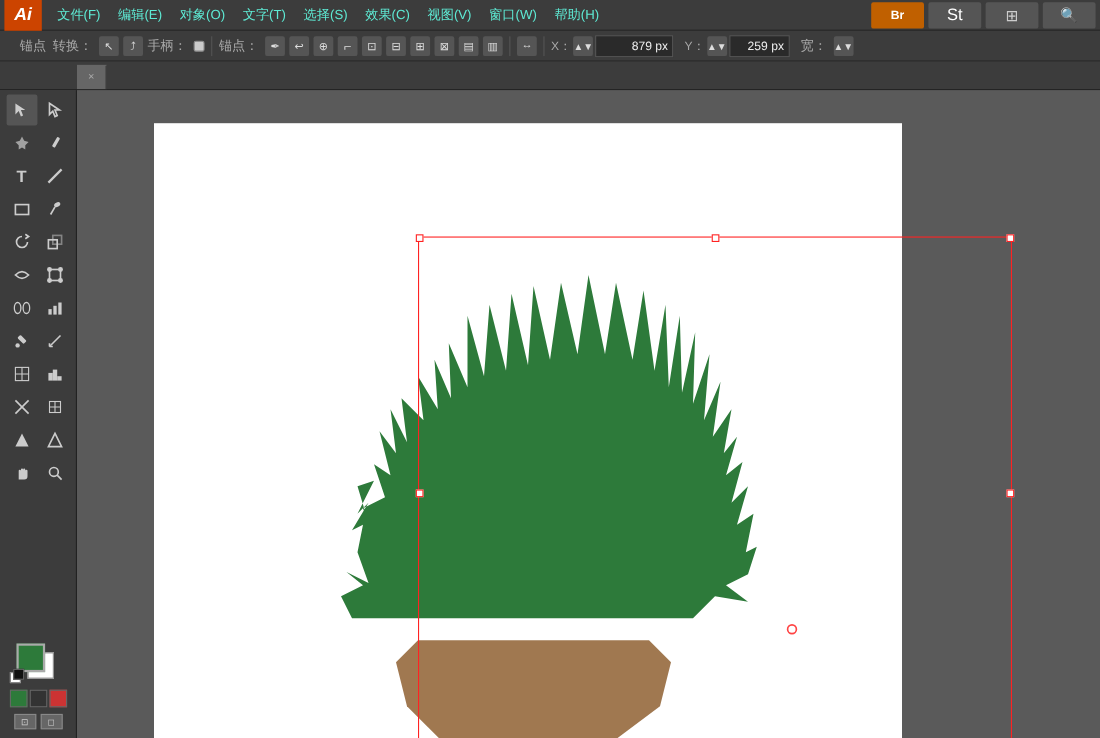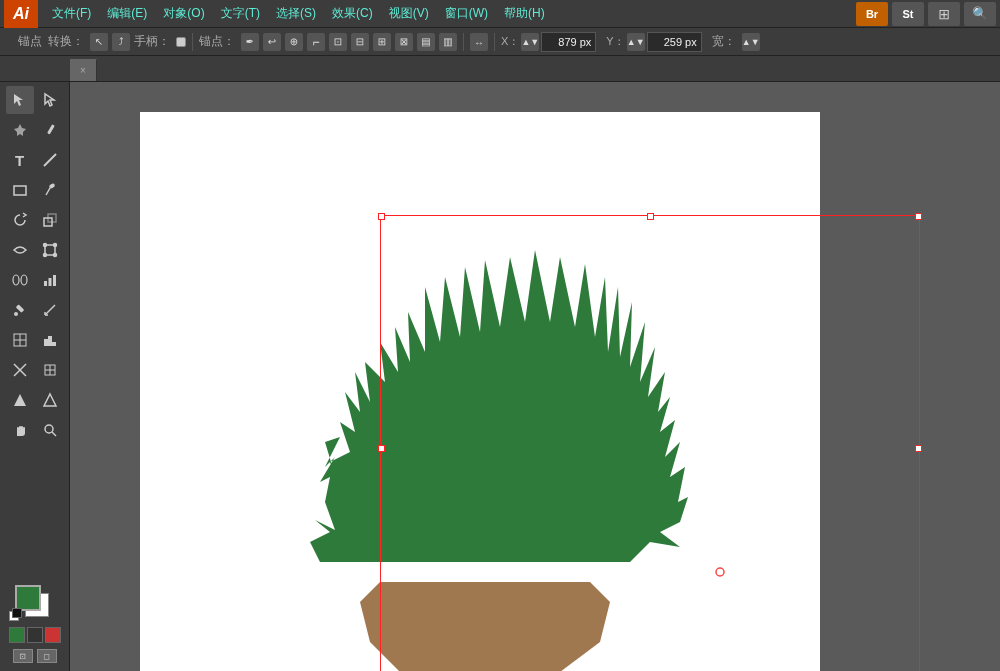--- a/index.html
+++ b/index.html
@@ -17,21 +17,21 @@
     }
     .menu-item {
       padding: 2px 8px; font-size: 12px; color: #5eead4; cursor: pointer; white-space: nowrap;
     }
 
     
     .menu-bar-right {
       margin-left: auto; display: flex; align-items: center; gap: 4px;
     }
     .icon-box {
-      width: 32px; height: 24px; display: flex; align-items: center; justify-content: center;
+      width: 48px; height: 24px; display: flex; align-items: center; justify-content: center;
       background: #555; border-radius: 2px; cursor: pointer; font-size: 10px; color: #ccc;
     }
 
     
     #toolbar1 {
       width: 100%; height: 28px; background: #3c3c3c; display: flex; align-items: center; padding: 0 18px; gap: 4px;
       border-bottom: 1px solid #222;
     }
     .toolbar-label { font-size: 12px; color: #aaa; margin-right: 2px; }
     .toolbar-icon {
@@ -128,21 +128,21 @@
   <div class="menu-item">编辑(E)</div>
   <div class="menu-item">对象(O)</div>
   <div class="menu-item">文字(T)</div>
   <div class="menu-item">选择(S)</div>
   <div class="menu-item">效果(C)</div>
   <div class="menu-item">视图(V)</div>
   <div class="menu-item">窗口(W)</div>
   <div class="menu-item">帮助(H)</div>
   <div class="menu-bar-right">
     <div class="icon-box" style="background:#c06000; font-size:11px; color:white; font-weight:bold;">Br</div>
-    <div class="icon-box" style="background:#555; font-size:11px; color:white; font-weight:bold;">St</div>
+    <div class="icon-box" style="background:#555; font-size:15px; color:white; font-weight:normal;">St</div>
     <div class="icon-box" style="font-size:14px;">⊞</div>
     <div class="icon-box" style="font-size:13px;">🔍</div>
   </div>
 </div>
 
 <div id="toolbar1">
   <span class="toolbar-label">锚点</span>
   <span class="toolbar-label">转换：</span>
 
   <div class="toolbar-icon">↖</div>
@@ -161,21 +161,21 @@
   <div class="toolbar-icon">⊞</div>
   <div class="toolbar-icon">⊠</div>
   <div class="toolbar-icon">▤</div>
   <div class="toolbar-icon">▥</div>
   <div class="toolbar-sep"></div>
   <div class="toolbar-icon">↔</div>
   <div class="toolbar-sep"></div>
   <div class="coord-field">
     <span class="coord-label">X：</span>
     <div class="toolbar-icon" style="font-size:9px;">▲▼</div>
-    <input class="coord-input" type="text" value="879 px" style="width: 55px;">
+    <input class="coord-input" type="text" value="879 px" style="width: 71px;">
   </div>
   <div class="coord-field" style="margin-left:6px;">
     <span class="coord-label">Y：</span>
     <div class="toolbar-icon" style="font-size:9px;">▲▼</div>
     <input class="coord-input" type="text" value="259 px" style="width: 55px;">
   </div>
   <span class="toolbar-label" style="margin-left:6px;">宽：</span>
   <div class="toolbar-icon" style="font-size:9px;">▲▼</div>
 </div>
 

